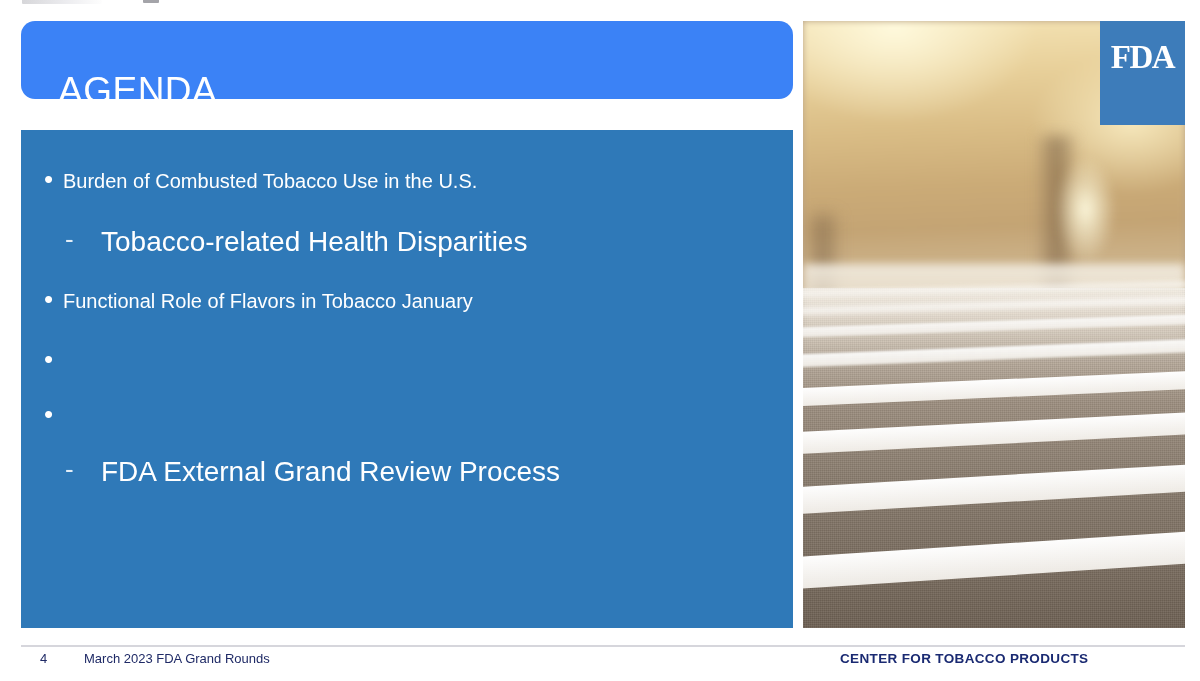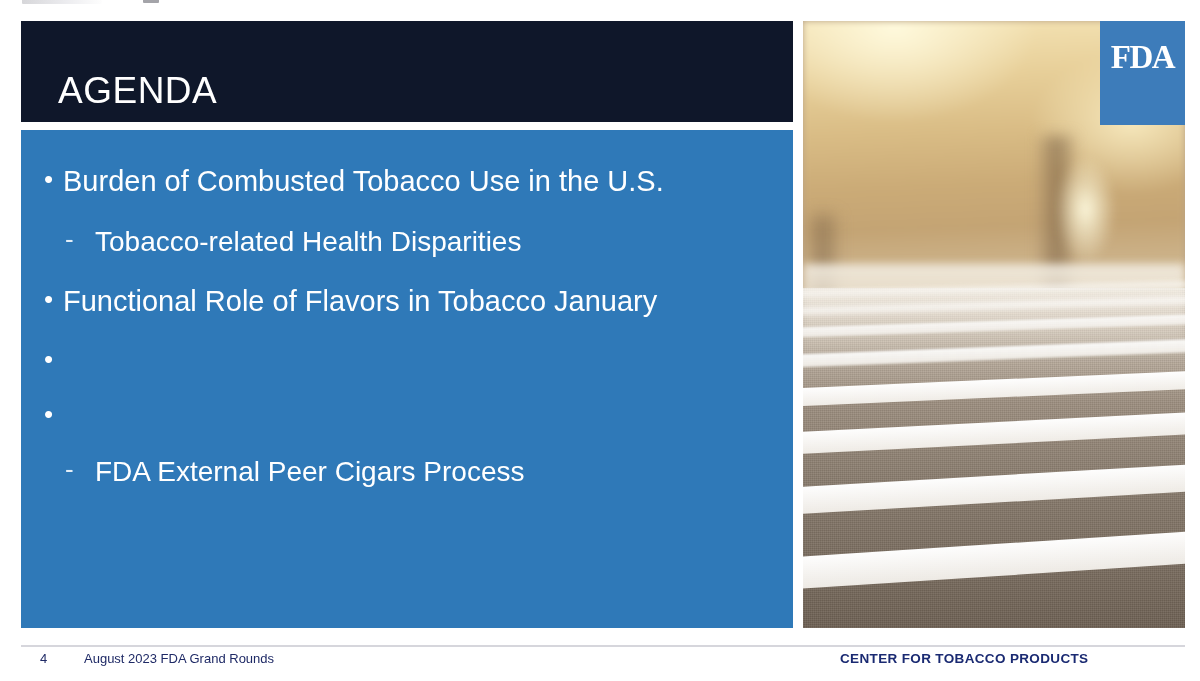--- a/index.html
+++ b/index.html
@@ -17,22 +17,23 @@
     background:linear-gradient(90deg,#c9c9cd 0%, #e6e6ea 55%, #fdfdfd 100%);
     opacity:.75; border-radius:1px;
   }
   .top-artifact2 {
     position:absolute; left:143px; top:-6px; width:16px; height:9px;
     background:#8d8d93; opacity:.8; border-radius:1px;
   }
 
   
   .title-bar {
-    position:absolute; left:21px; top:21px; width:772px; height:101px;
-    background:#0f172a;
+    position:absolute; left:21px; top:21px; width:772px; height:78px;
+    background:#3b82f6;
+    border-radius:14px;
   }
   .title-text {
     position:absolute; left:37px; top:50px;
     color:#ffffff; font-size:37px; font-weight:400; letter-spacing:.5px;
     line-height:40px; white-space:nowrap;
   }
 
   
   .content-panel {
     position:absolute; left:21px; top:130px; width:772px; height:498px;
@@ -46,24 +47,24 @@
 
   .marker-dot {
     flex:0 0 auto; width:28px; color:#ffffff; font-size:26px;
     line-height:38px; text-align:left; padding-left:9px;
   }
   .marker-dash {
     flex:0 0 auto; width:30px; color:#e3eef7; font-size:26px;
     line-height:38px; text-align:left;
   }
   .bullet-text {
-    color:#ffffff; font-size:29px; font-weight:400;
+    color:#ffffff; font-size:20px; font-weight:400;
     line-height:43px; letter-spacing:0px;
   }
-  .bullet-l2 .bullet-text { font-size:28px; }
+  .bullet-l2 .bullet-text { font-size:28px;margin-left:6px; }
 
   
   .photo {
     position:absolute; left:803px; top:21px; width:382px; height:607px;
     overflow:hidden; background:#b8a286;
   }
   .photo-sky {
     position:absolute; left:0; top:0; width:100%; height:56%;
     background:
       radial-gradient(ellipse 60% 45% at 24% 2%, rgba(255,250,222,.95) 0%, rgba(255,243,196,0) 62%),
@@ -176,21 +177,21 @@
       <div class="bullet-row bullet-l1">
         <span class="marker-dot">•</span>
       </div>
 
       <div class="bullet-row bullet-l1">
         <span class="marker-dot">•</span>
       </div>
 
       <div class="bullet-row bullet-l2">
         <span class="marker-dash">-</span>
-        <span class="bullet-text">FDA External Peer Cigars Process</span>
+        <span class="bullet-text">FDA External Grand Review Process</span>
       </div>
 
     </div>
   </div>
 
   <div class="photo">
     <div class="photo-sky"></div>
     <div class="photo-pole"></div>
     <div class="photo-pole2"></div>
     <div class="photo-glow"></div>
@@ -206,16 +207,16 @@
     <div class="stripe" style="top:77.0%; height:4.4%; transform:rotate(-3.3deg);"></div>
     <div class="stripe" style="top:88.5%; height:5.2%; transform:rotate(-3.7deg);"></div>
   </div>
 
   <div class="fda-logo">
     <span class="fda-logo-text">FDA</span>
   </div>
 
   <div class="footer-rule"></div>
   <div class="footer-page">4</div>
-  <div class="footer-note">August 2023 FDA Grand Rounds</div>
+  <div class="footer-note">March 2023 FDA Grand Rounds</div>
   <div class="footer-brand">CENTER FOR TOBACCO PRODUCTS</div>
 
 </div>
 
 </body></html>

